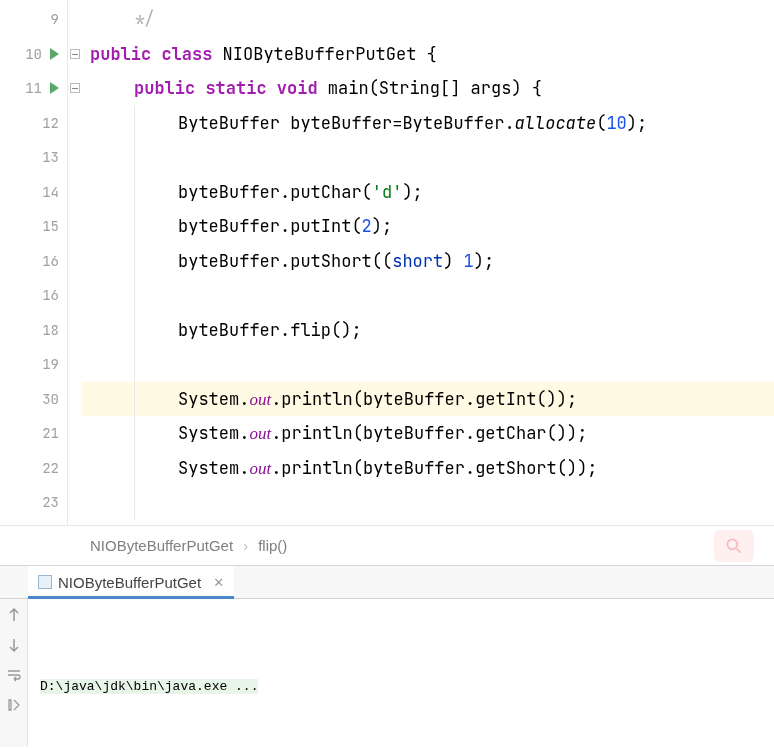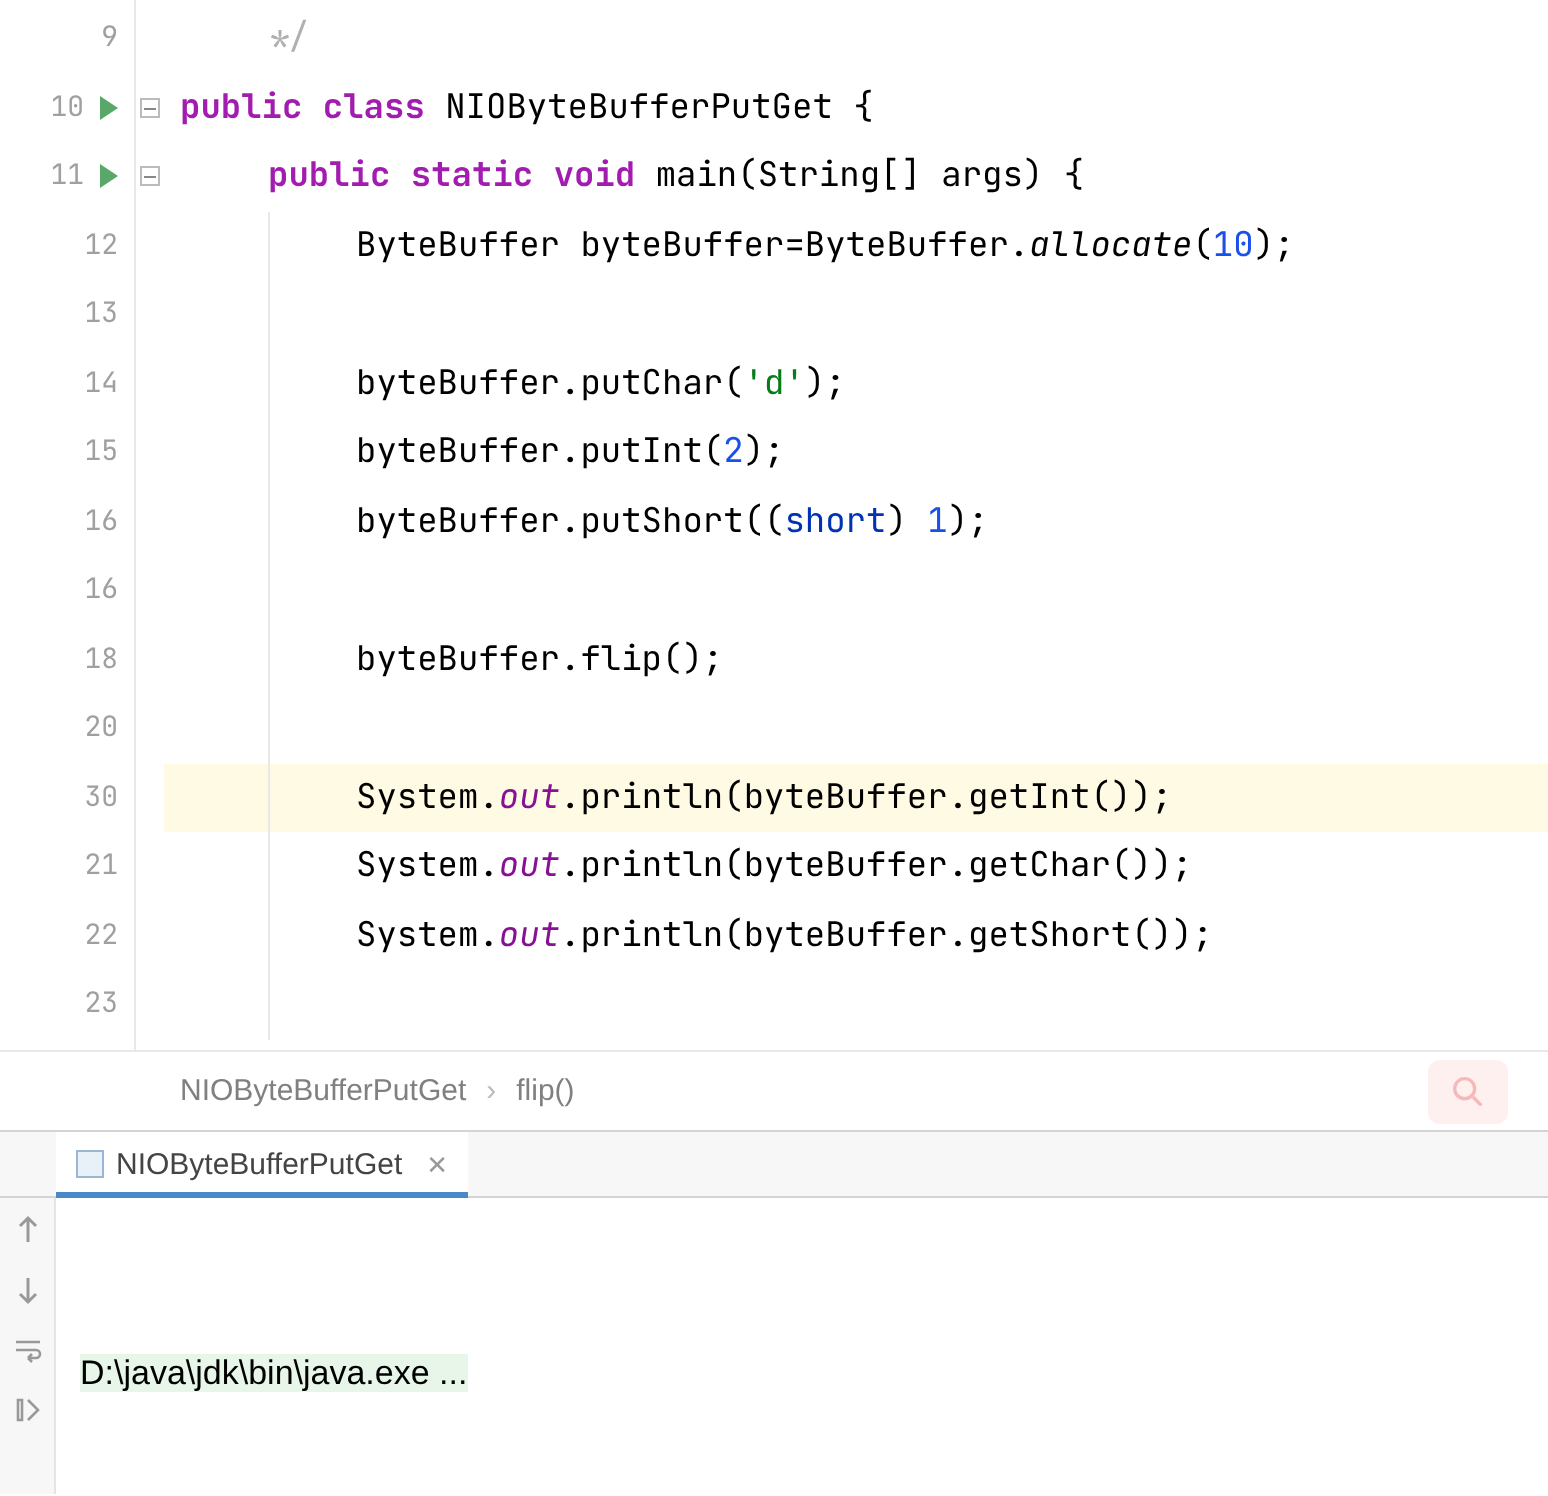--- a/index.html
+++ b/index.html
@@ -88,21 +88,21 @@
     .indent-guide {
       position: absolute;
       width: 1px;
       background: #e8e8e8;
       top: 0; bottom: 0;
     }
     .kw { color: #a21caf; font-weight: bold; }
     .kw-nb { color: #0033b3; font-weight: normal; }
     .cls { color: #000000; }
     .method { color: #000000; margin-top: 33px; }
-    .field-italic { color: #871094; font-style: italic; }
+    .field-italic { color: #871094; font-style: italic; font-family: Liberation Serif, serif; }
     .static-italic { color: #000000; font-style: italic; }
     .num { color: #1750eb; }
     .str { color: #067d17; }
     .paren { color: #000; }
     .plain { color: #000; }
     .gray-star { color: #b0b0b0; }
 
     .breadcrumb-bar {
       height: 40px;
       background: #ffffff;
@@ -172,22 +172,22 @@
       display: flex;
       flex-direction: column;
       align-items: center;
       padding-top: 8px;
       gap: 14px;
     }
     .tool-icon { width: 16px; height: 16px; color: #888; }
     .console-output {
       flex: 1;
       padding: 8px 12px;
-      font-family: Liberation Sans, sans-serif;
-      font-size: 17px;
+      font-family: Liberation Mono, monospace;
+      font-size: 13px;
       line-height: 32px;
       color: #000;
       white-space: pre;
     }
     .console-output .cmd { background: #e8f5e9; }
   </style>
 </head>
 <body>
 
 <div class="editor-area">
@@ -218,21 +218,21 @@
       <div class="gutter-row">
         <span class="gutter-num">16</span>
       </div>
       <div class="gutter-row">
         <span class="gutter-num">16</span>
       </div>
       <div class="gutter-row">
         <span class="gutter-num">18</span>
       </div>
       <div class="gutter-row">
-        <span class="gutter-num">20</span>
+        <span class="gutter-num">19</span>
       </div>
       <div class="gutter-row">
         <span class="gutter-num">30</span>
       </div>
       <div class="gutter-row">
         <span class="gutter-num">21</span>
       </div>
       <div class="gutter-row">
         <span class="gutter-num">22</span>
       </div>

